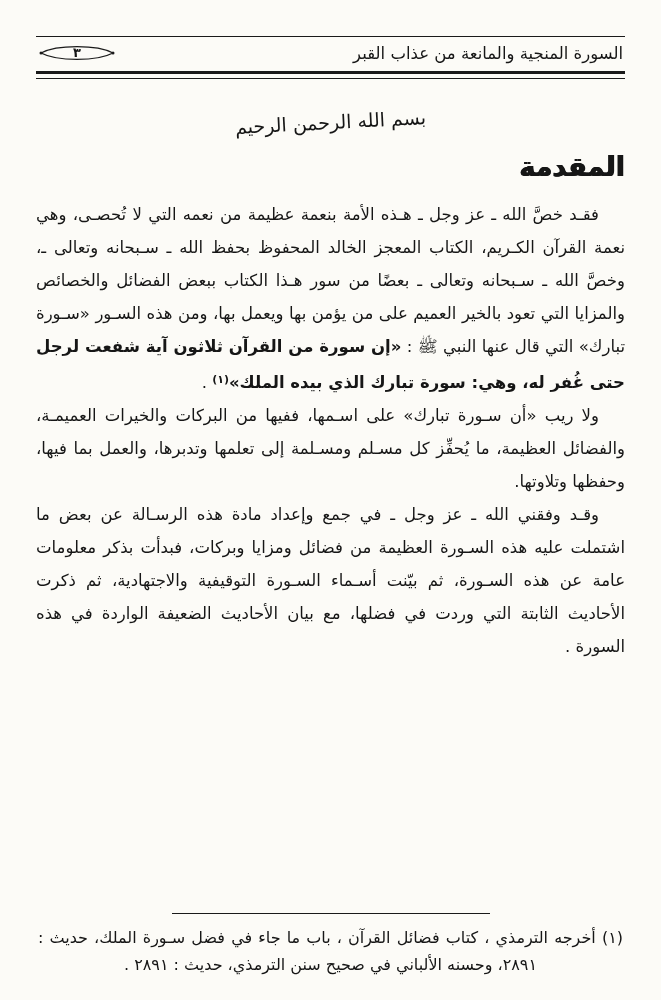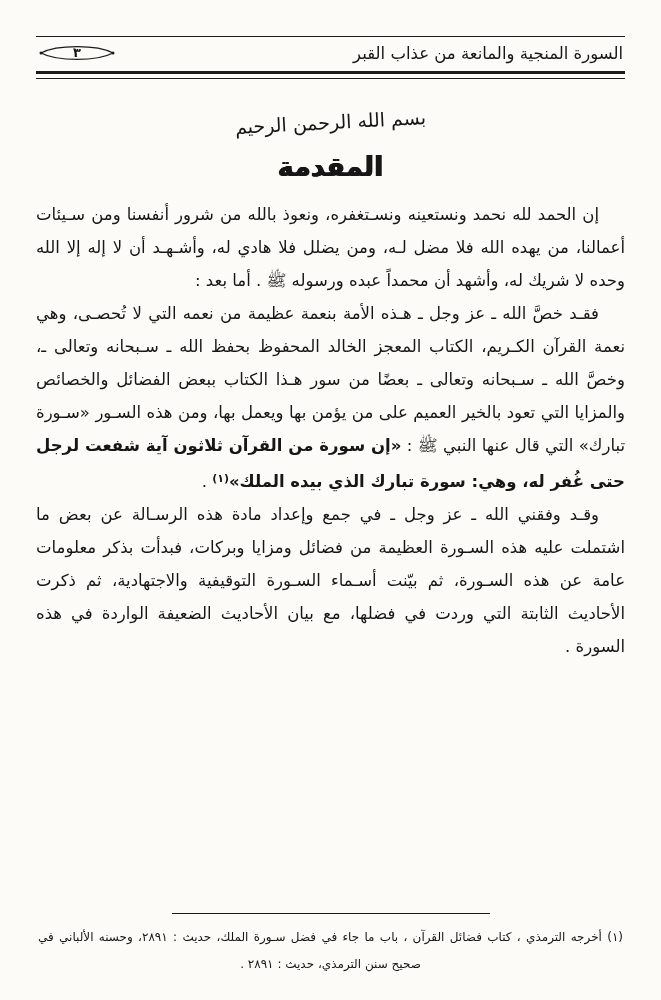--- a/index.html
+++ b/index.html
@@ -37,21 +37,20 @@
   
   .basmala {
     margin:28px auto 4px;
     text-align:center;
     font-size:19px;
     line-height:30px;
     transform:rotate(-3deg);
   }
   .heading {
     margin:10px 0 16px;
-    text-align:center;
     font-size:27px;
     font-weight:bold;
     letter-spacing:1px;
     text-shadow:0.6px 0 0 currentColor, -0.6px 0 0 currentColor;
   }
   
   .body-text {
     font-size:16.5px;
     line-height:33px;
     text-align:justify;
@@ -59,21 +58,21 @@
     overflow:hidden;
   }
   .body-text p { margin:0; text-indent:26px; }
   .seg-bold { font-weight:bold; }
   .fn-ref { font-size:11px; vertical-align:5px; font-weight:bold; }
   
   footer { margin-top:auto; padding-bottom:22px; }
   .fn-sep { width:318px; margin:0 auto 10px; border-top:1.2px solid #1a1a1a; }
   .footnote {
     margin:0;
-    font-size:12px;
+    font-size:16px;
     line-height:27px;
     text-align:justify;
     text-align-last:center;
     padding:0 2px;
   }
 </style>
 </head>
 <body>
 
 <div class="page">
@@ -92,24 +91,24 @@
       </div>
     </div>
     <div class="rule-double"></div>
   </header>
 
   <div class="basmala">بسم الله الرحمن الرحيم</div>
 
   <h1 class="heading">المقدمة</h1>
 
   <main class="body-text">
-    <p><span>إن الحمد لله نحمد ونستعينه ونسـتغفره، ونعوذ بالله من شرور أنفسنا ومن سـيئات أعمالنا، من يهده الله فلا مضل لـه، ومن يضلل فلا هادي له، وأشـهـد أن لا إله إلا الله وحده لا شريك له، وأشهد أن محمداً عبده ورسوله ﷺ .   أما بعد :</span></p>
 
     <p><span>فقـد خصَّ الله ـ عز وجل ـ هـذه الأمة بنعمة عظيمة من نعمه التي لا تُحصـى، وهي نعمة القرآن الكـريم، الكتاب المعجز الخالد المحفوظ بحفظ الله ـ سـبحانه وتعالى ـ، وخصَّ الله ـ سـبحانه وتعالى ـ بعضًا من سور هـذا الكتاب ببعض الفضائل والخصائص والمزايا التي تعود بالخير العميم على من يؤمن بها ويعمل بها، ومن هذه السـور «سـورة تبارك» التي قال عنها النبي ﷺ : </span><span class="seg-bold">«إن سورة من القرآن ثلاثون آية شفعت لرجل حتى غُفر له، وهي: سورة تبارك الذي بيده الملك»</span><span class="fn-ref">(١)</span><span> .</span></p>
 
+    <p><span>ولا ريب «أن سـورة تبارك» على اسـمها، ففيها من البركات والخيرات العميمـة، والفضائل العظيمة، ما يُحفِّز كل مسـلم ومسـلمة إلى تعلمها وتدبرها، والعمل بما فيها، وحفظها وتلاوتها.</span></p>
 
     <p><span>وقـد وفقني الله ـ عز وجل ـ في جمع وإعداد مادة هذه الرسـالة عن بعض ما اشتملت عليه هذه السـورة العظيمة من فضائل ومزايا وبركات، فبدأت بذكر معلومات عامة عن هذه السـورة، ثم بيّنت أسـماء السـورة التوقيفية والاجتهادية، ثم ذكرت الأحاديث الثابتة التي وردت في فضلها، مع بيان الأحاديث الضعيفة الواردة في هذه السورة .</span></p>
   </main>
 
   <footer>
     <div class="fn-sep"></div>
     <p class="footnote"><span>(١) أخرجه الترمذي ، كتاب فضائل القرآن ، باب ما جاء في فضل سـورة الملك، حديث : ٢٨٩١، وحسنه الألباني في صحيح سنن الترمذي، حديث : ٢٨٩١ .</span></p>
   </footer>
 
 </div>

